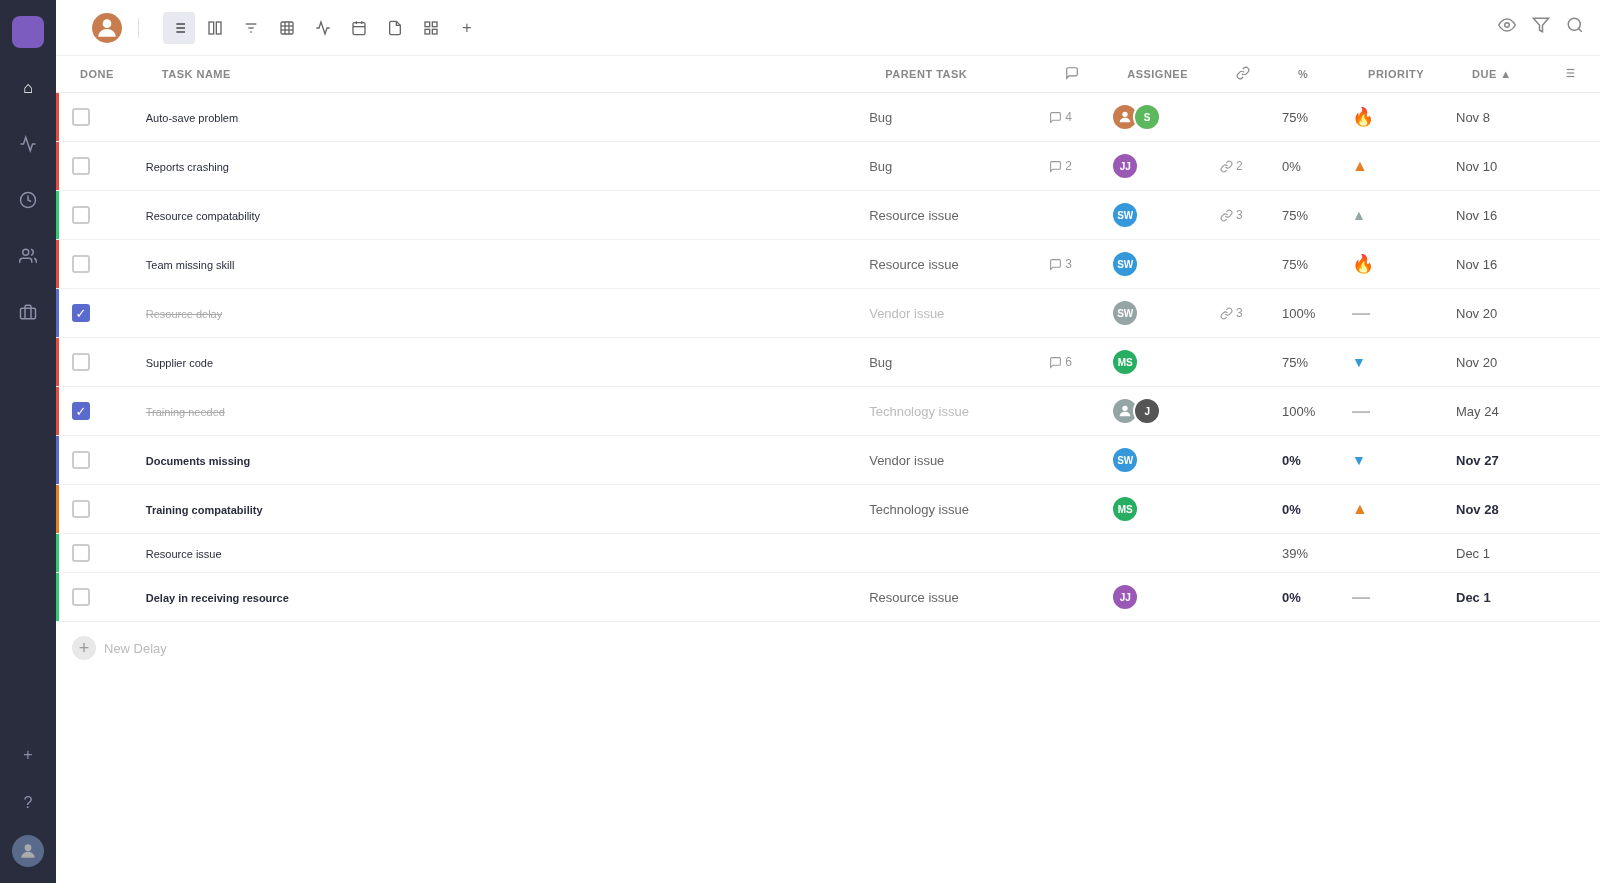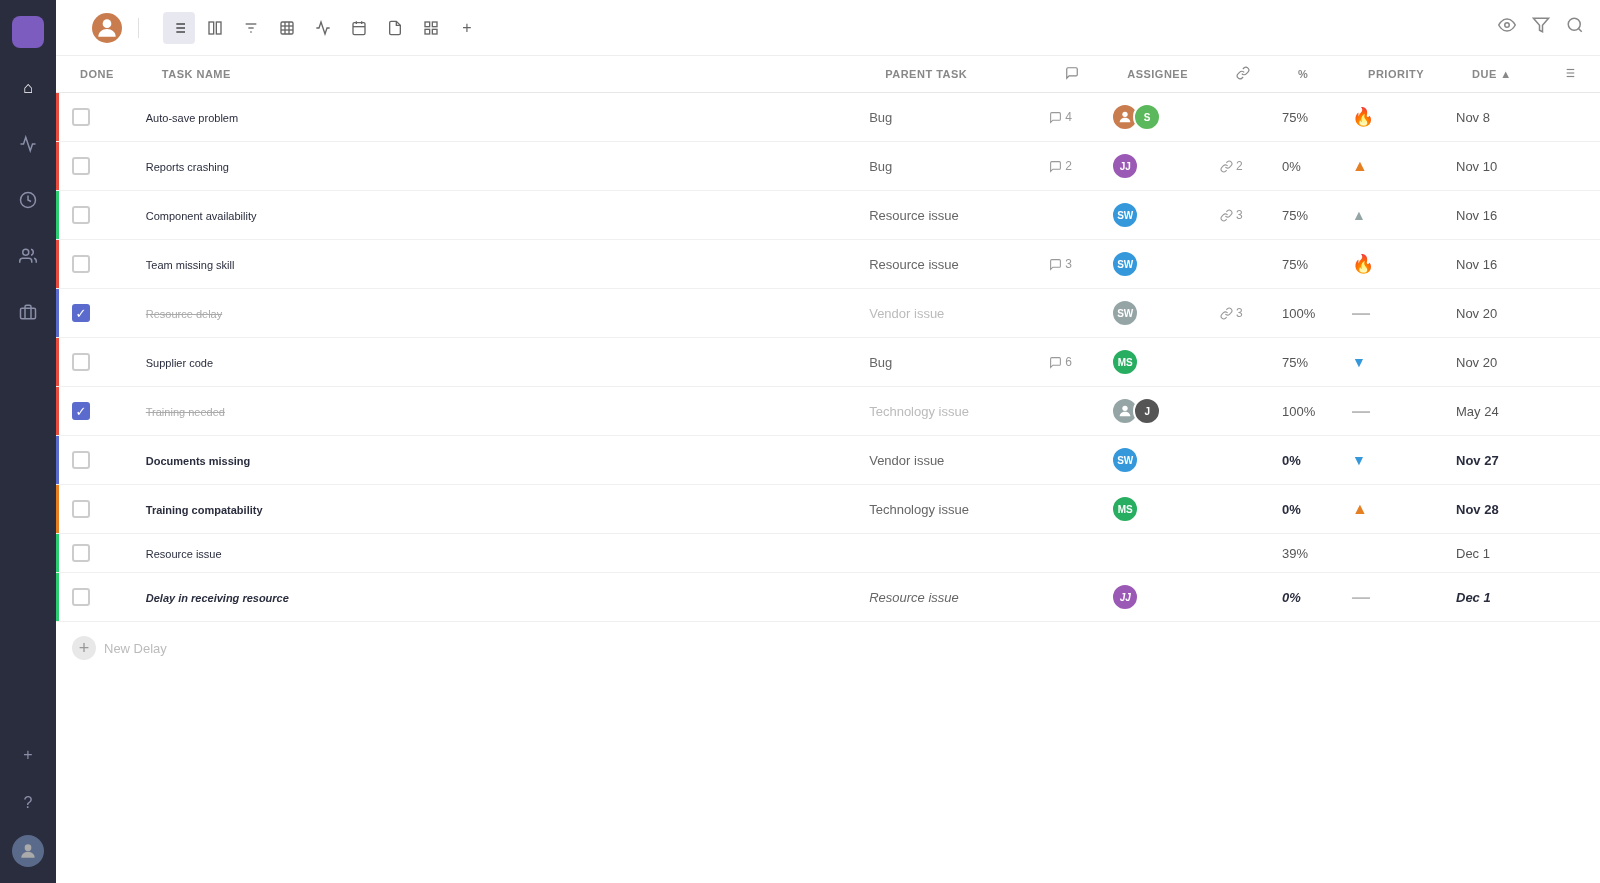--- a/index.html
+++ b/index.html
@@ -482,21 +482,21 @@
     <td></td>
   </tr>
           <tr style="position: relative;">
     <td style="position:relative;">
       <div style="position:absolute; left:0; top:0; bottom:0; width:3px; background:#2ecc71;"></div>
       <div style="padding-left:8px;">
                 <div class="checkbox"></div>
               </div>
     </td>
     <td>
-      <span class="task-name">Component availability</span>
+      <span class="task-name">Resource compatability</span>
     </td>
     <td>
       <span class="parent-task">Resource issue</span>
     </td>
     <td></td>
     <td>
       <div class="assignee-avatars">
                 <div class="avatar" style="background:#3498db;">SW</div>
               </div>
     </td>
@@ -740,21 +740,21 @@
     <td></td>
     <td>
       <span class="percent">39%</span>
     </td>
     <td></td>
     <td>
       <span class="due">Dec 1</span>
     </td>
     <td></td>
   </tr>
-          <tr style="position: relative; font-style: italic;">
+          <tr style="position: relative;">
     <td style="position:relative;">
       <div style="position:absolute; left:0; top:0; bottom:0; width:3px; background:#2ecc71;"></div>
       <div style="padding-left:8px;">
                 <div class="checkbox"></div>
               </div>
     </td>
     <td>
       <span class="task-name bold">Delay in receiving resource</span>
     </td>
     <td>

